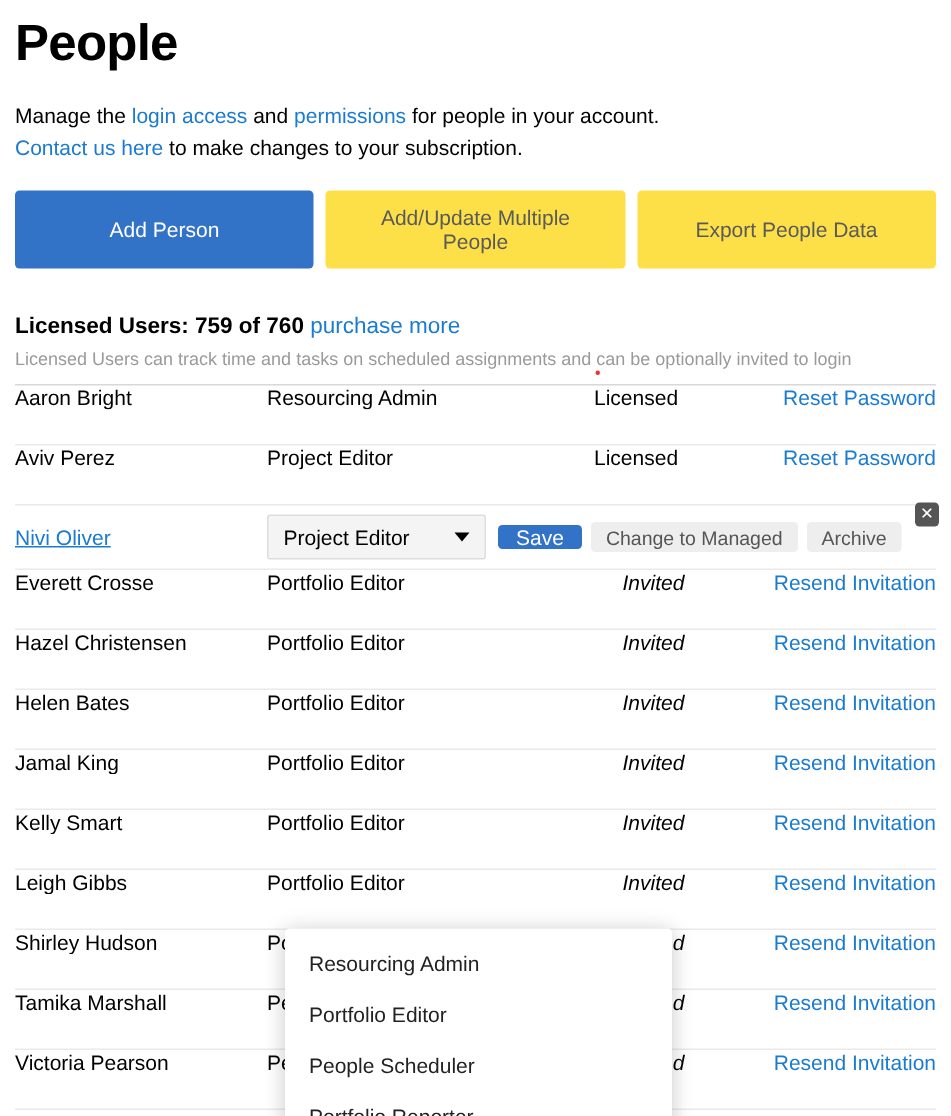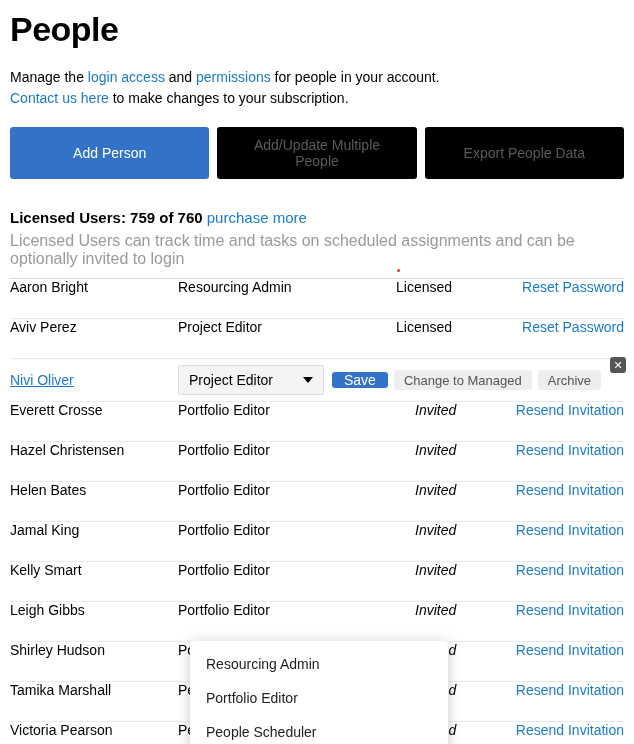--- a/index.html
+++ b/index.html
@@ -25,32 +25,32 @@
   .subtext span { color: #000; }
   .link { color: #1a7bd0; text-decoration: none; }
   .btn-row { display: flex; gap: 8px; margin-bottom: 30px; }
   .btn {
     flex: 1;
     padding: 10px 16px;
     font-size: 14px;
     border: none;
     border-radius: 3px;
     cursor: pointer;
-    background: #000000;
+    background: #fde047;
     color: #5a5a5a;
   }
   .btn.primary { background: #3273c7; color: #fff; }
   .licensed-line {
     font-size: 15px;
     font-weight: 700;
     margin-bottom: 6px;
   }
   .licensed-line .link { font-weight: 400; }
   .licensed-desc {
-    font-size: 16px;
+    font-size: 12px;
     color: #9a9a9a;
     border-bottom: 1px solid #d8d8d8;
     padding-bottom: 10px;
     margin-bottom: 0;
   }
   .row {
     display: flex;
     align-items: flex-start;
     border-bottom: 1px solid #eaeaea;
     height: 40px;

